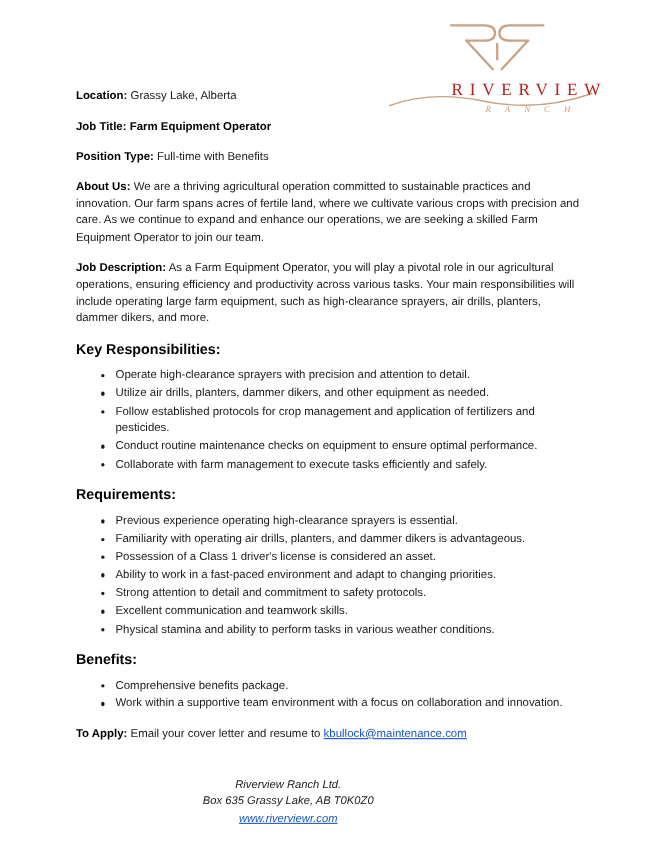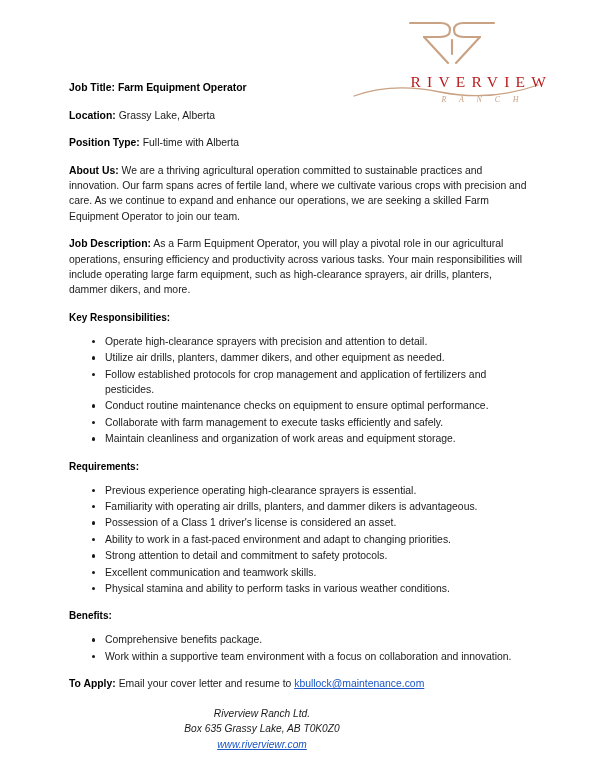--- a/index.html
+++ b/index.html
@@ -100,21 +100,21 @@
     line-height: 15.4px;
     margin: 0 0 12px 0;
     text-align: left;
     color: #1a1a1a;
   }
   b, .lbl {
     font-weight: bold;
     color: #000000;
   }
   .section-head {
-    font-size: 10px;
+    font-size: 13px;
     font-weight: bold;
     line-height: 15px;
     margin: 6px 0 9px 0;
     color: #000000;
   }
   ul.bullets {
     list-style: none;
     margin: 0 0 12px 0;
     padding: 0;
   }
@@ -184,52 +184,51 @@
         </svg>
       </div>
       <div class="logo-word">RIVERVIEW</div>
       <div class="logo-sub">R A N C H</div>
     </div>
   </div>
 
   <div class="content">
 
     <p class="line">
+      <span class="lbl">Location:</span>
+      <span>Grassy Lake, Alberta</span>
+    </p>
+
+    <p class="line">
       <span class="lbl">Job Title:</span>
       <b>Farm Equipment Operator</b>
     </p>
 
     <p class="line">
-      <span class="lbl">Location:</span>
-      <span>Grassy Lake, Alberta</span>
-    </p>
-
-    <p class="line">
       <span class="lbl">Position Type:</span>
-      <span>Full-time with Alberta</span>
+      <span>Full-time with Benefits</span>
     </p>
 
     <p class="para">
       <span class="lbl">About Us:</span>
       <span>We are a thriving agricultural operation committed to sustainable practices and innovation. Our farm spans acres of fertile land, where we cultivate various crops with precision and care. As we continue to expand and enhance our operations, we are seeking a skilled Farm Equipment Operator to join our team.</span>
     </p>
 
     <p class="para">
       <span class="lbl">Job Description:</span>
       <span>As a Farm Equipment Operator, you will play a pivotal role in our agricultural operations, ensuring efficiency and productivity across various tasks. Your main responsibilities will include operating large farm equipment, such as high-clearance sprayers, air drills, planters, dammer dikers, and more.</span>
     </p>
 
     <div class="section-head">Key Responsibilities:</div>
     <ul class="bullets">
       <li><span class="dot"></span><span>Operate high-clearance sprayers with precision and attention to detail.</span></li>
       <li><span class="dot"></span><span>Utilize air drills, planters, dammer dikers, and other equipment as needed.</span></li>
       <li><span class="dot"></span><span>Follow established protocols for crop management and application of fertilizers and pesticides.</span></li>
       <li><span class="dot"></span><span>Conduct routine maintenance checks on equipment to ensure optimal performance.</span></li>
       <li><span class="dot"></span><span>Collaborate with farm management to execute tasks efficiently and safely.</span></li>
-      <li><span class="dot"></span><span>Maintain cleanliness and organization of work areas and equipment storage.</span></li>
     </ul>
 
     <div class="section-head">Requirements:</div>
     <ul class="bullets">
       <li><span class="dot"></span><span>Previous experience operating high-clearance sprayers is essential.</span></li>
       <li><span class="dot"></span><span>Familiarity with operating air drills, planters, and dammer dikers is advantageous.</span></li>
       <li><span class="dot"></span><span>Possession of a Class 1 driver's license is considered an asset.</span></li>
       <li><span class="dot"></span><span>Ability to work in a fast-paced environment and adapt to changing priorities.</span></li>
       <li><span class="dot"></span><span>Strong attention to detail and commitment to safety protocols.</span></li>
       <li><span class="dot"></span><span>Excellent communication and teamwork skills.</span></li>

